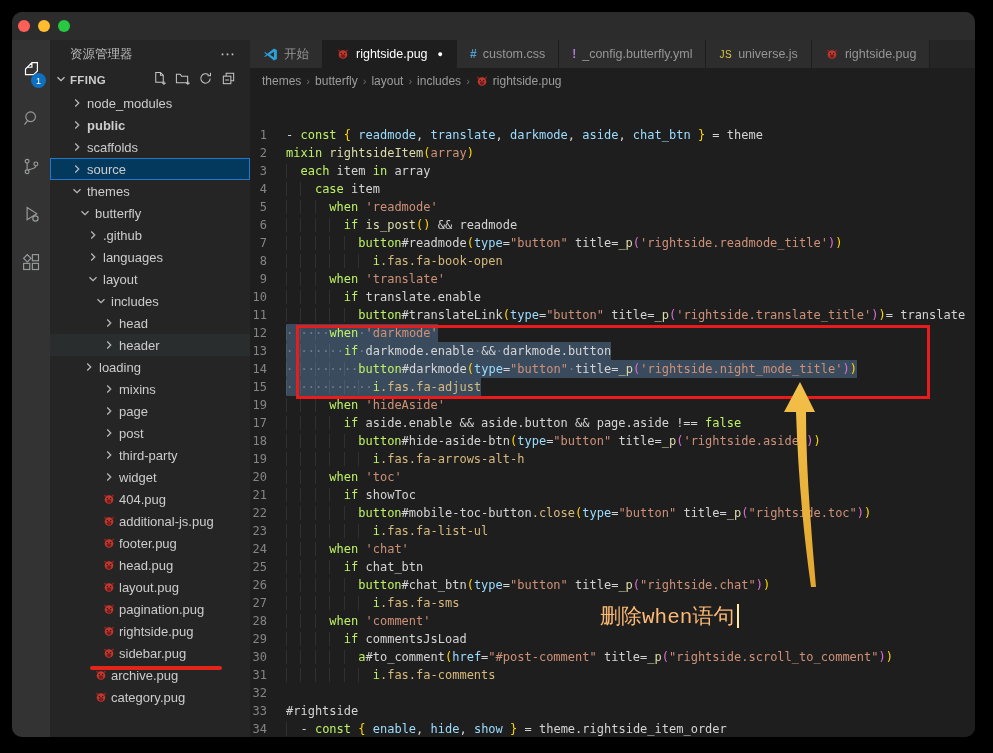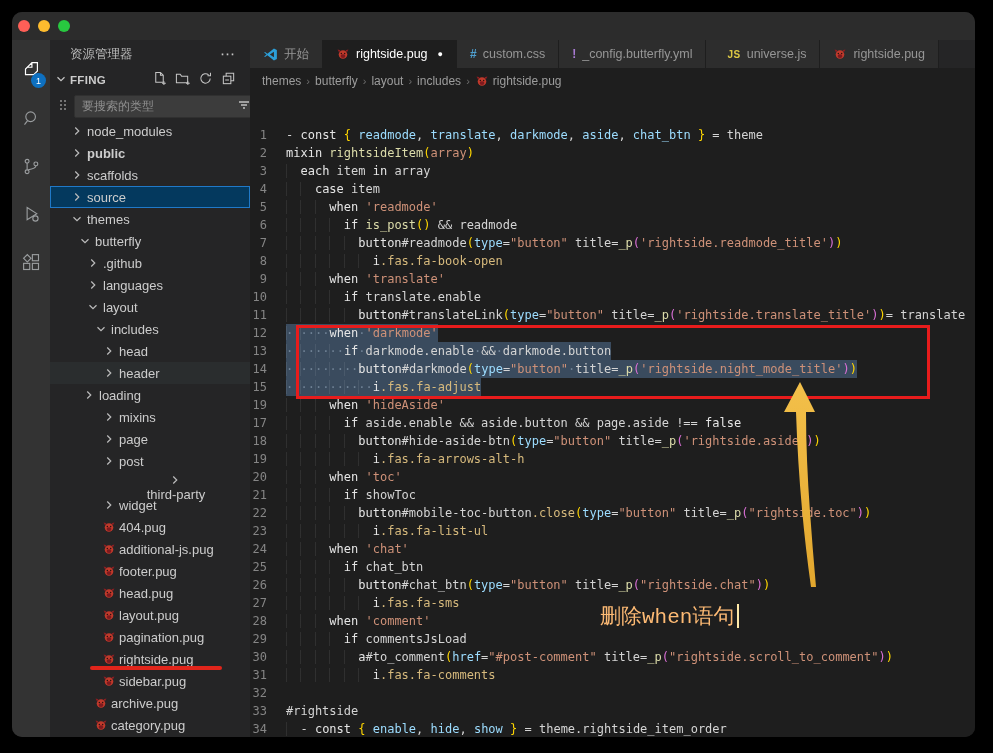--- a/index.html
+++ b/index.html
@@ -48,33 +48,33 @@
   .trow svg.chev { stroke:#bbbbbb; fill:none; stroke-width:1.4; }
   
   .editorcol { flex:1; display:flex; flex-direction:column; min-width:0; }
   .tabbar { height:28px; background:#252526; flex:none; display:flex; overflow:hidden; }
   .tab { height:28px; display:flex; align-items:center; gap:6px; padding:0 13px; background:#2d2d2d;
     border-right:1px solid #1e1e1e; font-size:12.5px; color:#969696; cursor:pointer; flex:none; }
   .tab.active { background:#1e1e1e; color:#ffffff; }
   .tab .dot { color:#ffffff; font-size:9px; margin-left:4px; }
   .icon-hash { color:#4f9fcf; font-weight:bold; font-size:12px; }
   .icon-excl { color:#a97bd4; font-weight:bold; font-size:12px; }
-  .icon-js { color:#ddc944; font-weight:bold; font-size:10px; letter-spacing:.5px;margin-left:8px; }
+  .icon-js { color:#ddc944; font-weight:normal; font-size:10px; letter-spacing:.5px; }
   .breadcrumbs { height:26px; flex:none; display:flex; align-items:center; padding-left:12px; font-size:12px; color:#9d9d9d; gap:5px; background:#1e1e1e; }
   .breadcrumbs .sep { color:#6d6d6d; font-size:11px; }
   .breadcrumbs .bc { display:flex; align-items:center; gap:4px; cursor:pointer; }
   .codearea { flex:1; position:relative; overflow:hidden; padding-top:32px; background:#1e1e1e; }
   .cl { display:flex; height:18px; line-height:18px; white-space:pre;
     font-family:"DejaVu Sans Mono", monospace; font-size:12px; }
   .ln { width:36px; flex:none; text-align:right; padding-right:19px; color:#858585; }
   .lc { flex:none; }
   .ind { background:repeating-linear-gradient(to right, rgba(255,255,255,.08) 0 1px, transparent 1px 14.46px); }
   .selbg { background:#3a4b5e; }
   .wsdot { color:rgba(175,195,215,.45); }
-  .tk-k { color:#e5e5e5; } .tk-v { color:#9cdcfe; } .tk-w { color:#d4d4d4; }
+  .tk-k { color:#bef264; } .tk-v { color:#9cdcfe; } .tk-w { color:#d4d4d4; }
   .tk-s { color:#ce9178; } .tk-f { color:#dcdcaa; } .tk-c { color:#d7ba7d; }
   .tk-b1 { color:#ffd700; } .tk-b2 { color:#da70d6; } .tk-p { color:#ce9178; }
   
   .overlay { position:absolute; left:0; top:0; width:993px; height:753px; pointer-events:none; z-index:50; }
   .red-box { position:absolute; left:296px; top:325px; width:634px; height:74px; border:3px solid #e81c1c; }
   .red-underline { position:absolute; left:90px; top:666px; width:132px; height:4px; background:#e1251b; border-radius:2px; }
   .note { position:absolute; left:600px; top:602px; font-size:21px; color:#fdba74; display:flex; align-items:center;
     font-family:Liberation Mono, monospace; }
   .caret { width:2px; height:24px; background:#ffe9a8; margin-left:3px; }
 </style>
@@ -146,37 +146,20 @@
             <span><svg width="15" height="15" viewBox="0 0 16 16">
                 <path d="M13 8 a5 5 0 1 1 -1.6 -3.7"></path>
                 <path d="M13.3 1.8 v3.2 h-3.2"></path>
               </svg></span>
             <span><svg width="15" height="15" viewBox="0 0 16 16">
                 <rect x="2.5" y="5.5" width="8" height="8"></rect>
                 <path d="M5.5 5.5 v-3 h8 v8 h-3 M4.5 9.5 h4"></path>
               </svg></span>
           </span>
       </div>
-      <div class="search-row">
-        <span class="grip"><svg width="10" height="14" viewBox="0 0 10 14">
-              <circle cx="3" cy="3" r="1.1"></circle>
-              <circle cx="7" cy="3" r="1.1"></circle>
-              <circle cx="3" cy="7" r="1.1"></circle>
-              <circle cx="7" cy="7" r="1.1"></circle>
-              <circle cx="3" cy="11" r="1.1"></circle>
-              <circle cx="7" cy="11" r="1.1"></circle>
-            </svg></span>
-        <span class="find-input">
-          <input placeholder="要搜索的类型" style="">
-          <span class="filter-ic"><svg width="14" height="14" viewBox="0 0 14 14">
-                <path d="M2 4h10M4 7h6M6 10h2" fill="none"></path>
-              </svg></span>
-        </span>
-        <span class="find-close">✕</span>
-      </div>
       <div class="tree" id="tree">
           <div class="trow" style="padding-left: 18px;">
             <span class="tw">
               <svg class="chev" width="14" height="14" viewBox="0 0 16 16">
                 <polyline points="6,4 10,8 6,12"></polyline>
               </svg>
             </span>
             <span class="lbl">node_modules</span>
           </div>
           <div class="trow" style="padding-left: 18px; font-weight: bold;">
@@ -292,21 +275,21 @@
             <span class="lbl">page</span>
           </div>
           <div class="trow" style="padding-left: 50px;">
             <span class="tw">
               <svg class="chev" width="14" height="14" viewBox="0 0 16 16">
                 <polyline points="6,4 10,8 6,12"></polyline>
               </svg>
             </span>
             <span class="lbl">post</span>
           </div>
-          <div class="trow" style="padding-left: 50px; flex-direction: column;">
+          <div class="trow" style="padding-left: 50px;">
             <span class="tw">
               <svg class="chev" width="14" height="14" viewBox="0 0 16 16">
                 <polyline points="6,4 10,8 6,12"></polyline>
               </svg>
             </span>
             <span class="lbl">third-party</span>
           </div>
           <div class="trow" style="padding-left: 50px;">
             <span class="tw">
               <svg class="chev" width="14" height="14" viewBox="0 0 16 16">

